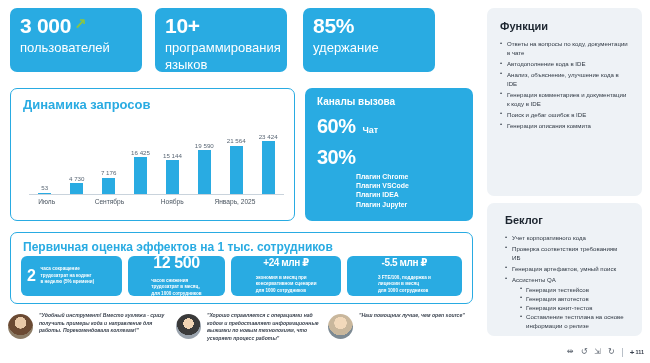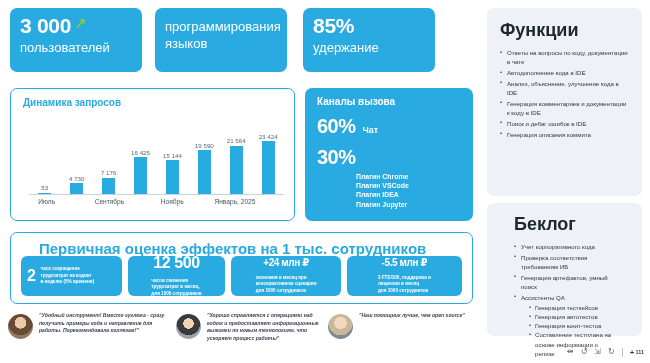--- a/index.html
+++ b/index.html
@@ -46,21 +46,21 @@
   .arrow-up {
     display:inline-block; vertical-align: top; margin-left: 3px; margin-top:1px;
     color:#8DC63F; font-size: 15px; font-weight: bold; line-height: 1;
     transform: rotate(-2deg);
   }
 
   
   .chart-card { left: 10px; top: 88px; width: 285px; height: 133px; }
   .chart-title {
     position:absolute; left: 12px; top: 8px;
-    font-size: 10px; font-weight: bold; color: #29ABE2; text-align: right;
+    font-size: 13px; font-weight: bold; color: #29ABE2; text-align: right;
   }
   .plot {
     position:absolute; left: 20px; right: 12px; top: 24px; bottom: 26px;
   }
   .bars {
     position:absolute; left:0; right:0; bottom:0; height:100%;
     display:flex; align-items: flex-end; justify-content: space-between;
   }
   .bar-col {
     position: relative; width: 11%;
@@ -91,21 +91,21 @@
   .chan-pct { font-size: 20px; font-weight: bold; line-height: 1; letter-spacing:-0.5px;}
   .chan-lbl { font-size: 9px; font-weight: bold; }
   .chan-row-2 { margin-top: 11px; align-items: center; }
   .plugins { margin-top: 5px; margin-left: 39px; }
   .plugins div { font-size: 6.9px; font-weight: bold; line-height: 1.33; }
 
   
   .effects-card { left: 10px; top: 232px; width: 463px; height: 72px; }
   .effects-title {
     position:absolute; left: 12px; top: 7px;
-    font-size: 15px; font-weight: bold; color: #29ABE2; margin-left: 16px;
+    font-size: 12px; font-weight: bold; color: #29ABE2;
   }
   .eff-row {
     position:absolute; left: 10px; right: 10px; top: 23px; height: 40px;
     display:flex; gap: 6px;
   }
   .eff-card {
     background:#29ABE2; border-radius: 6px; color:#fff;
     padding: 4px 6px; display:flex; align-items:center; gap:5px;
   }
   .eff-1 { width: 103px; }
@@ -131,22 +131,22 @@
   .av-a { background: radial-gradient(circle at 50% 35%, #e8c9a8 0 28%, #6b4a33 29% 60%, #8c7c66 61% 100%); }
   .av-b { background: radial-gradient(circle at 50% 38%, #f0d4b4 0 26%, #3a3a3a 27% 58%, #9aa3ad 59% 100%); }
   .av-c { background: radial-gradient(circle at 50% 36%, #f2d9bb 0 30%, #c9b79c 31% 60%, #7d8a93 61% 100%); }
   .q-text {
     font-size: 5.1px; line-height: 1.5; font-style: italic; color: #3c4450;
     font-weight: bold;
   }
 
   
   .right-1 { left: 487px; top: 8px; width: 155px; height: 188px; padding: 12px 13px; }
-  .right-2 { left: 487px; top: 203px; width: 155px; height: 133px; padding: 11px 27px; }
-  .panel-title { font-size: 18px; font-weight: bold; color: #1d2630; margin-bottom: 7px; }
+  .right-2 { left: 487px; top: 203px; width: 155px; height: 133px; padding: 11px 18px; }
+  .panel-title { font-size: 11px; font-weight: bold; color: #1d2630; margin-bottom: 7px; }
   .bullets { list-style: none; }
   .bullets li {
     position: relative; padding-left: 7px;
     font-size: 6.1px; line-height: 1.52; color: #2e3742; margin-bottom: 1.5px;
   }
   .bullets li::before {
     content: "•"; position:absolute; left: 0; top: -0.5px; font-size: 6px; color:#2e3742;
   }
   .sub-bullets { list-style: none; margin-top: 1px; margin-left: 8px; }
   .sub-bullets li {
@@ -171,20 +171,21 @@
 <div class="page">
 
   <div class="blue-card kpi kpi-1">
     <div class="big">
       <span>3 000</span><span class="arrow-up">↗</span>
     </div>
     <div class="sub">пользователей</div>
   </div>
 
   <div class="blue-card kpi kpi-2">
+    <div class="big">10+</div>
     <div class="sub">
       <div>программирования</div>
       <div>языков</div>
     </div>
   </div>
 
   <div class="blue-card kpi kpi-3">
     <div class="big">85%</div>
     <div class="sub">удержание</div>
   </div>

